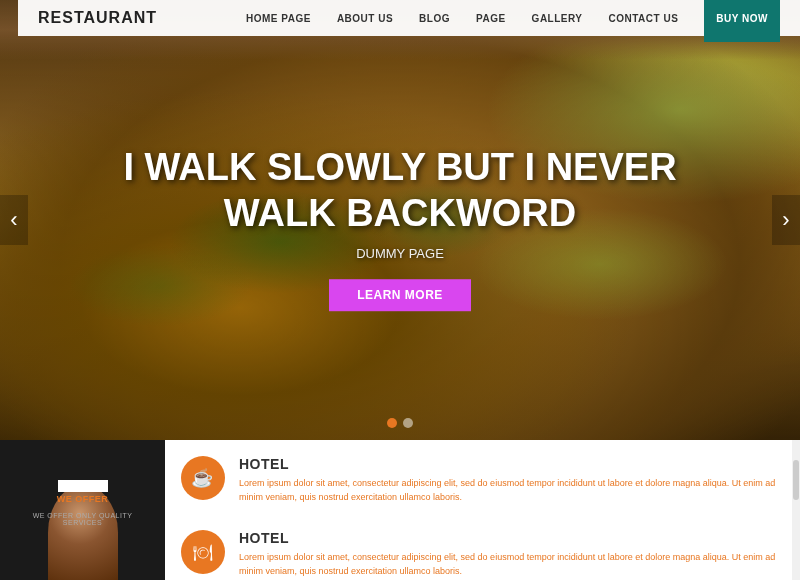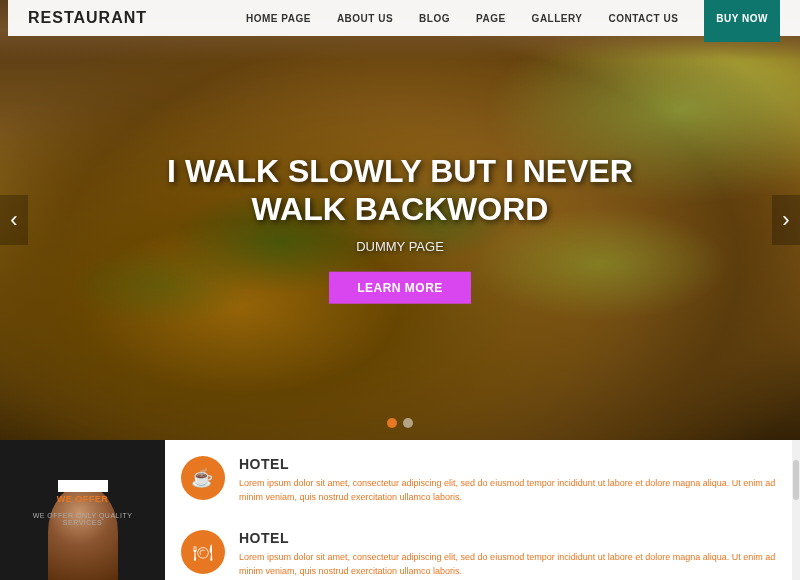--- a/index.html
+++ b/index.html
@@ -1,21 +1,21 @@
 <!DOCTYPE html>
 <html><head>
   <meta charset="utf-8">
   <style>
     * { margin: 0; padding: 0; box-sizing: border-box; }
     body { font-family: Arial, sans-serif; width: 800px; height: 580px; overflow: hidden; background: #fff; }
 
     
     .header {
       position: absolute;
-      top: 0; left: 8px; right: 0;
+      top: 0; left: 18px; right: 0;
       height: 36px;
       background: rgba(255,255,255,0.95);
       display: flex;
       align-items: center;
       justify-content: space-between;
       padding: 0 20px;
       z-index: 100;
     }
     .logo {
       font-size: 16px;
@@ -108,21 +108,21 @@
       position: absolute;
       z-index: 10;
       top: 50%;
       left: 50%;
       transform: translate(-50%, -45%);
       text-align: center;
       color: #fff;
       width: 70%;
     }
     .hero-title {
-      font-size: 32px;
+      font-size: 38px;
       font-weight: 900;
       text-transform: uppercase;
       line-height: 1.2;
       text-shadow: 2px 2px 6px rgba(0,0,0,0.7);
       margin-bottom: 10px;
     }
     .hero-subtitle {
       font-size: 13px;
       color: #eee;
       margin-bottom: 18px;

